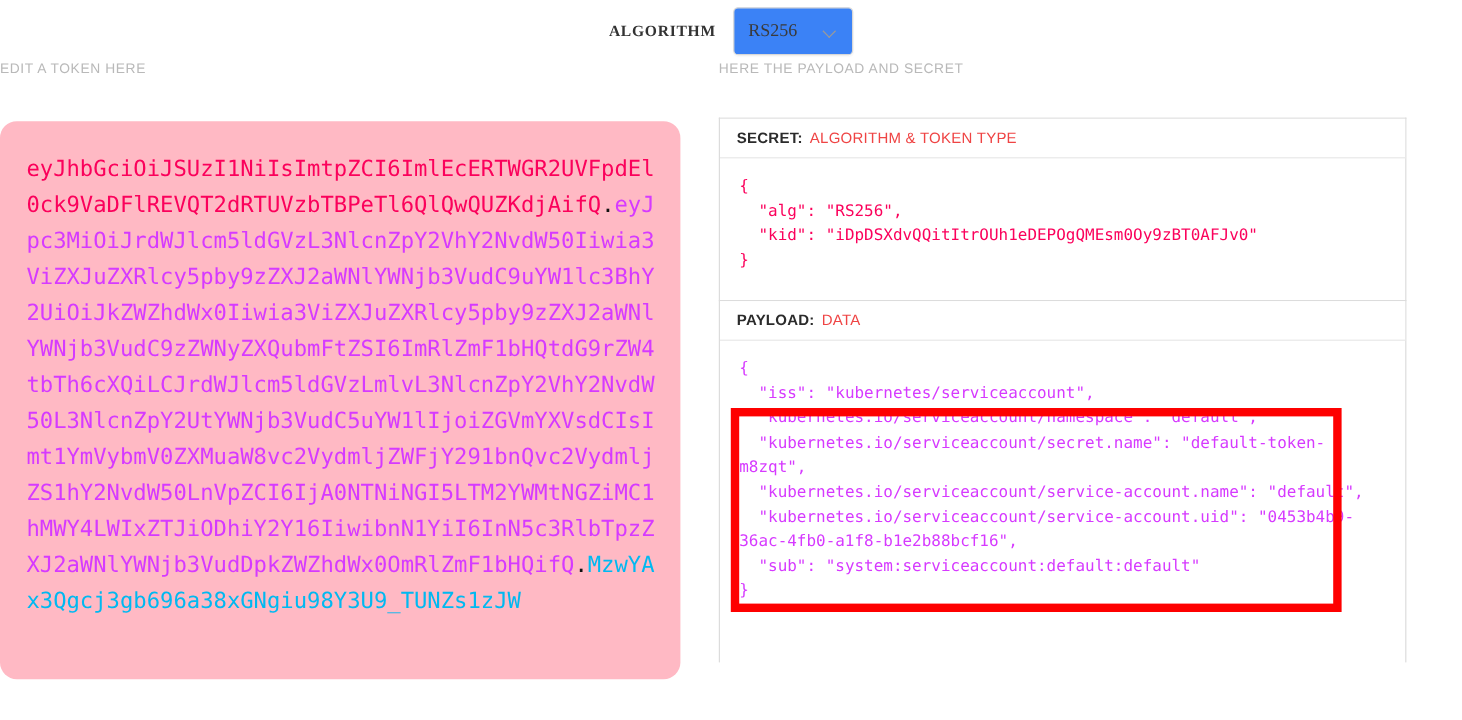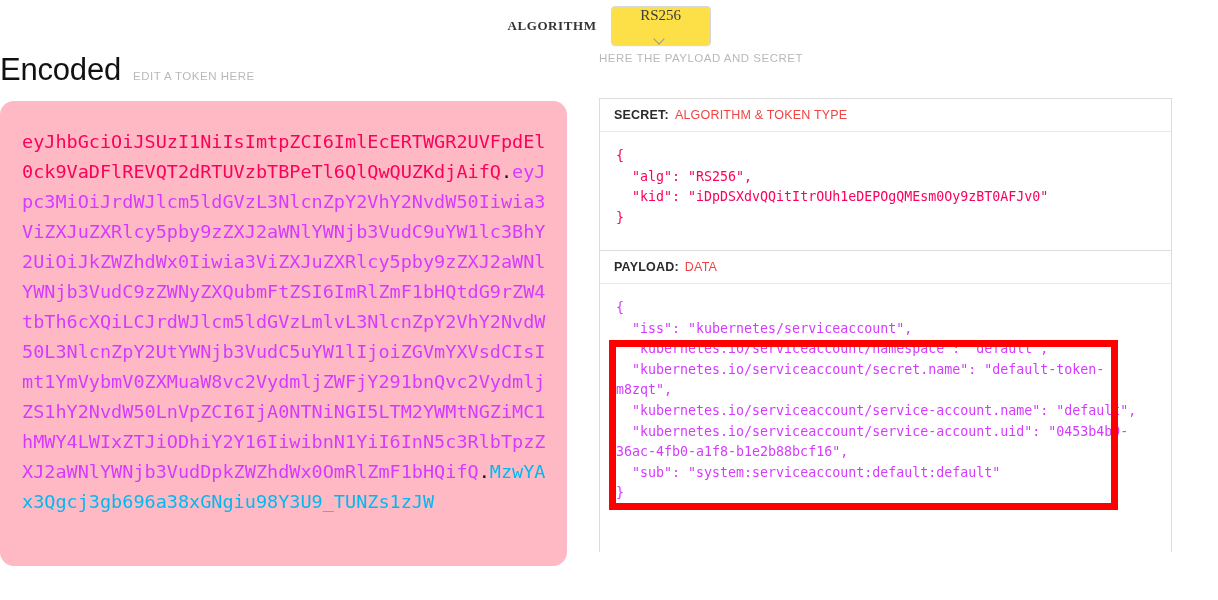--- a/index.html
+++ b/index.html
@@ -29,28 +29,27 @@
     font-size: 13px;
     font-weight: bold;
     letter-spacing: 0.6px;
     color: #333333;
   }
   .algo-select {
     width: 100px;
     height: 40px;
     border: 1px solid #d8d8d8;
     border-radius: 4px;
-    background: #fde047;
+    background: #3b82f6;
     display: flex;
     align-items: center;
     padding: 0 12px;
     box-sizing: border-box;
     justify-content: space-between;
     box-shadow: 0 1px 1px rgba(0,0,0,0.03);
-    flex-direction: column;
   }
   .algo-value {
     font-size: 15px;
     color: #3a3a3a;
   }
   .chevron {
     width: 11px;
     height: 11px;
     position: relative;
     flex: none;
@@ -186,21 +185,20 @@
   <div class="algo-select">
     <span class="algo-value">RS256</span>
     <span class="chevron"></span>
   </div>
 </div>
 
 <div class="columns">
 
   <div class="col-left">
     <div class="section-head">
-      <span class="section-title">Encoded</span>
       <span class="section-sub">EDIT A TOKEN HERE</span>
     </div>
     <div class="token-box">
       <div class="token-text"><span class="tk-header">eyJhbGciOiJSUzI1NiIsImtpZCI6ImlEcERTWGR2UVFpdEl0ck9VaDFlREVQT2dRTUVzbTBPeTl6QlQwQUZKdjAifQ</span><span class="tk-dot">.</span><span class="tk-payload">eyJpc3MiOiJrdWJlcm5ldGVzL3NlcnZpY2VhY2NvdW50Iiwia3ViZXJuZXRlcy5pby9zZXJ2aWNlYWNjb3VudC9uYW1lc3BhY2UiOiJkZWZhdWx0Iiwia3ViZXJuZXRlcy5pby9zZXJ2aWNlYWNjb3VudC9zZWNyZXQubmFtZSI6ImRlZmF1bHQtdG9rZW4tbTh6cXQiLCJrdWJlcm5ldGVzLmlvL3NlcnZpY2VhY2NvdW50L3NlcnZpY2UtYWNjb3VudC5uYW1lIjoiZGVmYXVsdCIsImt1YmVybmV0ZXMuaW8vc2VydmljZWFjY291bnQvc2VydmljZS1hY2NvdW50LnVpZCI6IjA0NTNiNGI5LTM2YWMtNGZiMC1hMWY4LWIxZTJiODhiY2Y16IiwibnN1YiI6InN5c3RlbTpzZXJ2aWNlYWNjb3VudDpkZWZhdWx0OmRlZmF1bHQifQ</span><span class="tk-dot">.</span><span class="tk-sig">MzwYAx3Qgcj3gb696a38xGNgiu98Y3U9_TUNZs1zJW</span></div>
     </div>
   </div>
 
   <div class="col-right">
     <div class="section-head">
       <span class="section-sub">HERE THE PAYLOAD AND SECRET</span>

